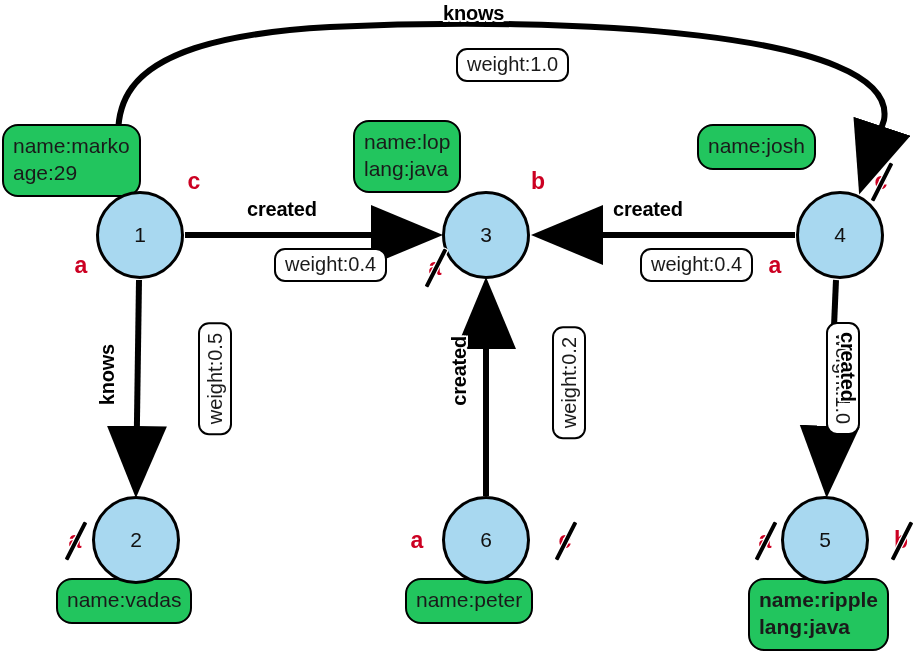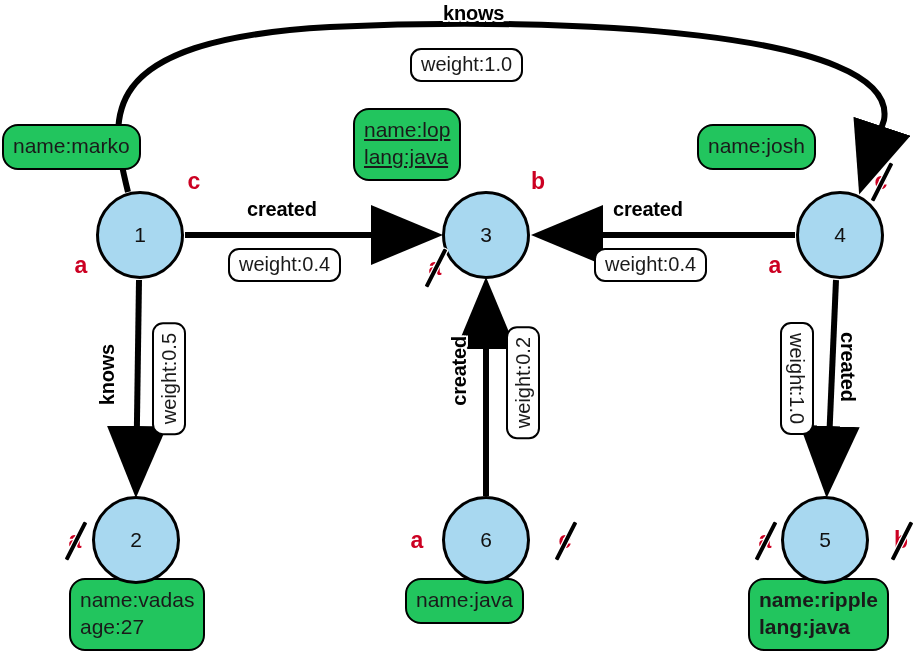--- a/index.html
+++ b/index.html
@@ -18,21 +18,21 @@
   .propbox{position:absolute;background:#22c55e;border:2.5px solid #000;
            border-radius:16px;padding:7px 9px 8px 9px;
            font-size:21px;line-height:1.28;color:#1a1a1a;
            box-sizing:border-box;white-space:nowrap;}
   .propbox div{ }
 
   
   .wbox{position:absolute;background:#fff;border:2.5px solid #000;
         border-radius:11px;padding:3px 9px 4px 9px;
         font-size:20px;color:#1a1a1a;white-space:nowrap;
-        box-sizing:border-box;}
+        box-sizing:border-box;margin-left:46px;}
   .wbox.vert{writing-mode:vertical-rl;padding:9px 4px 9px 3px;}
   .wbox.vert.up{transform:rotate(180deg);}
 
   
   .elabel{position:absolute;font-size:20px;font-weight:bold;color:#000;
           white-space:nowrap;letter-spacing:-0.2px;
           text-shadow:
             -1.6px -1.6px 0 #fff, 1.6px -1.6px 0 #fff,
             -1.6px  1.6px 0 #fff, 1.6px  1.6px 0 #fff,
             -1.6px 0 0 #fff, 1.6px 0 0 #fff,
@@ -75,38 +75,38 @@
 
     <line x1="139" y1="280" x2="136" y2="489" stroke="#000" stroke-width="6" marker-end="url(#ah)"></line>
 
     <line x1="486" y1="496" x2="486" y2="286" stroke="#000" stroke-width="6" marker-end="url(#ah)"></line>
 
     <line x1="836" y1="280" x2="827" y2="489" stroke="#000" stroke-width="6" marker-end="url(#ah)"></line>
   </svg>
 
   <div class="propbox" style="left:2px;top:124px;">
     <div>name:marko</div>
-  </div>
-
-  <div class="propbox" style="left:353px;top:108px;text-decoration:underline;">
+    <div>age:29</div>
+  </div>
+
+  <div class="propbox" style="left:353px;top:120px;">
     <div>name:lop</div>
     <div>lang:java</div>
   </div>
 
   <div class="propbox" style="left:697px;top:124px;">
     <div>name:josh</div>
   </div>
 
-  <div class="propbox" style="left:69px;top:578px;">
+  <div class="propbox" style="left:56px;top:578px;">
     <div>name:vadas</div>
-    <div>age:27</div>
   </div>
 
   <div class="propbox" style="left:405px;top:578px;">
-    <div>name:java</div>
+    <div>name:peter</div>
   </div>
 
   <div class="propbox" style="left:748px;top:578px;font-weight:bold;">
     <div>name:ripple</div>
     <div>lang:java</div>
   </div>
 
   <div class="wbox" style="left:410px;top:48px;">weight:1.0</div>
 
   <div class="wbox" style="left:228px;top:248px;">weight:0.4</div>

